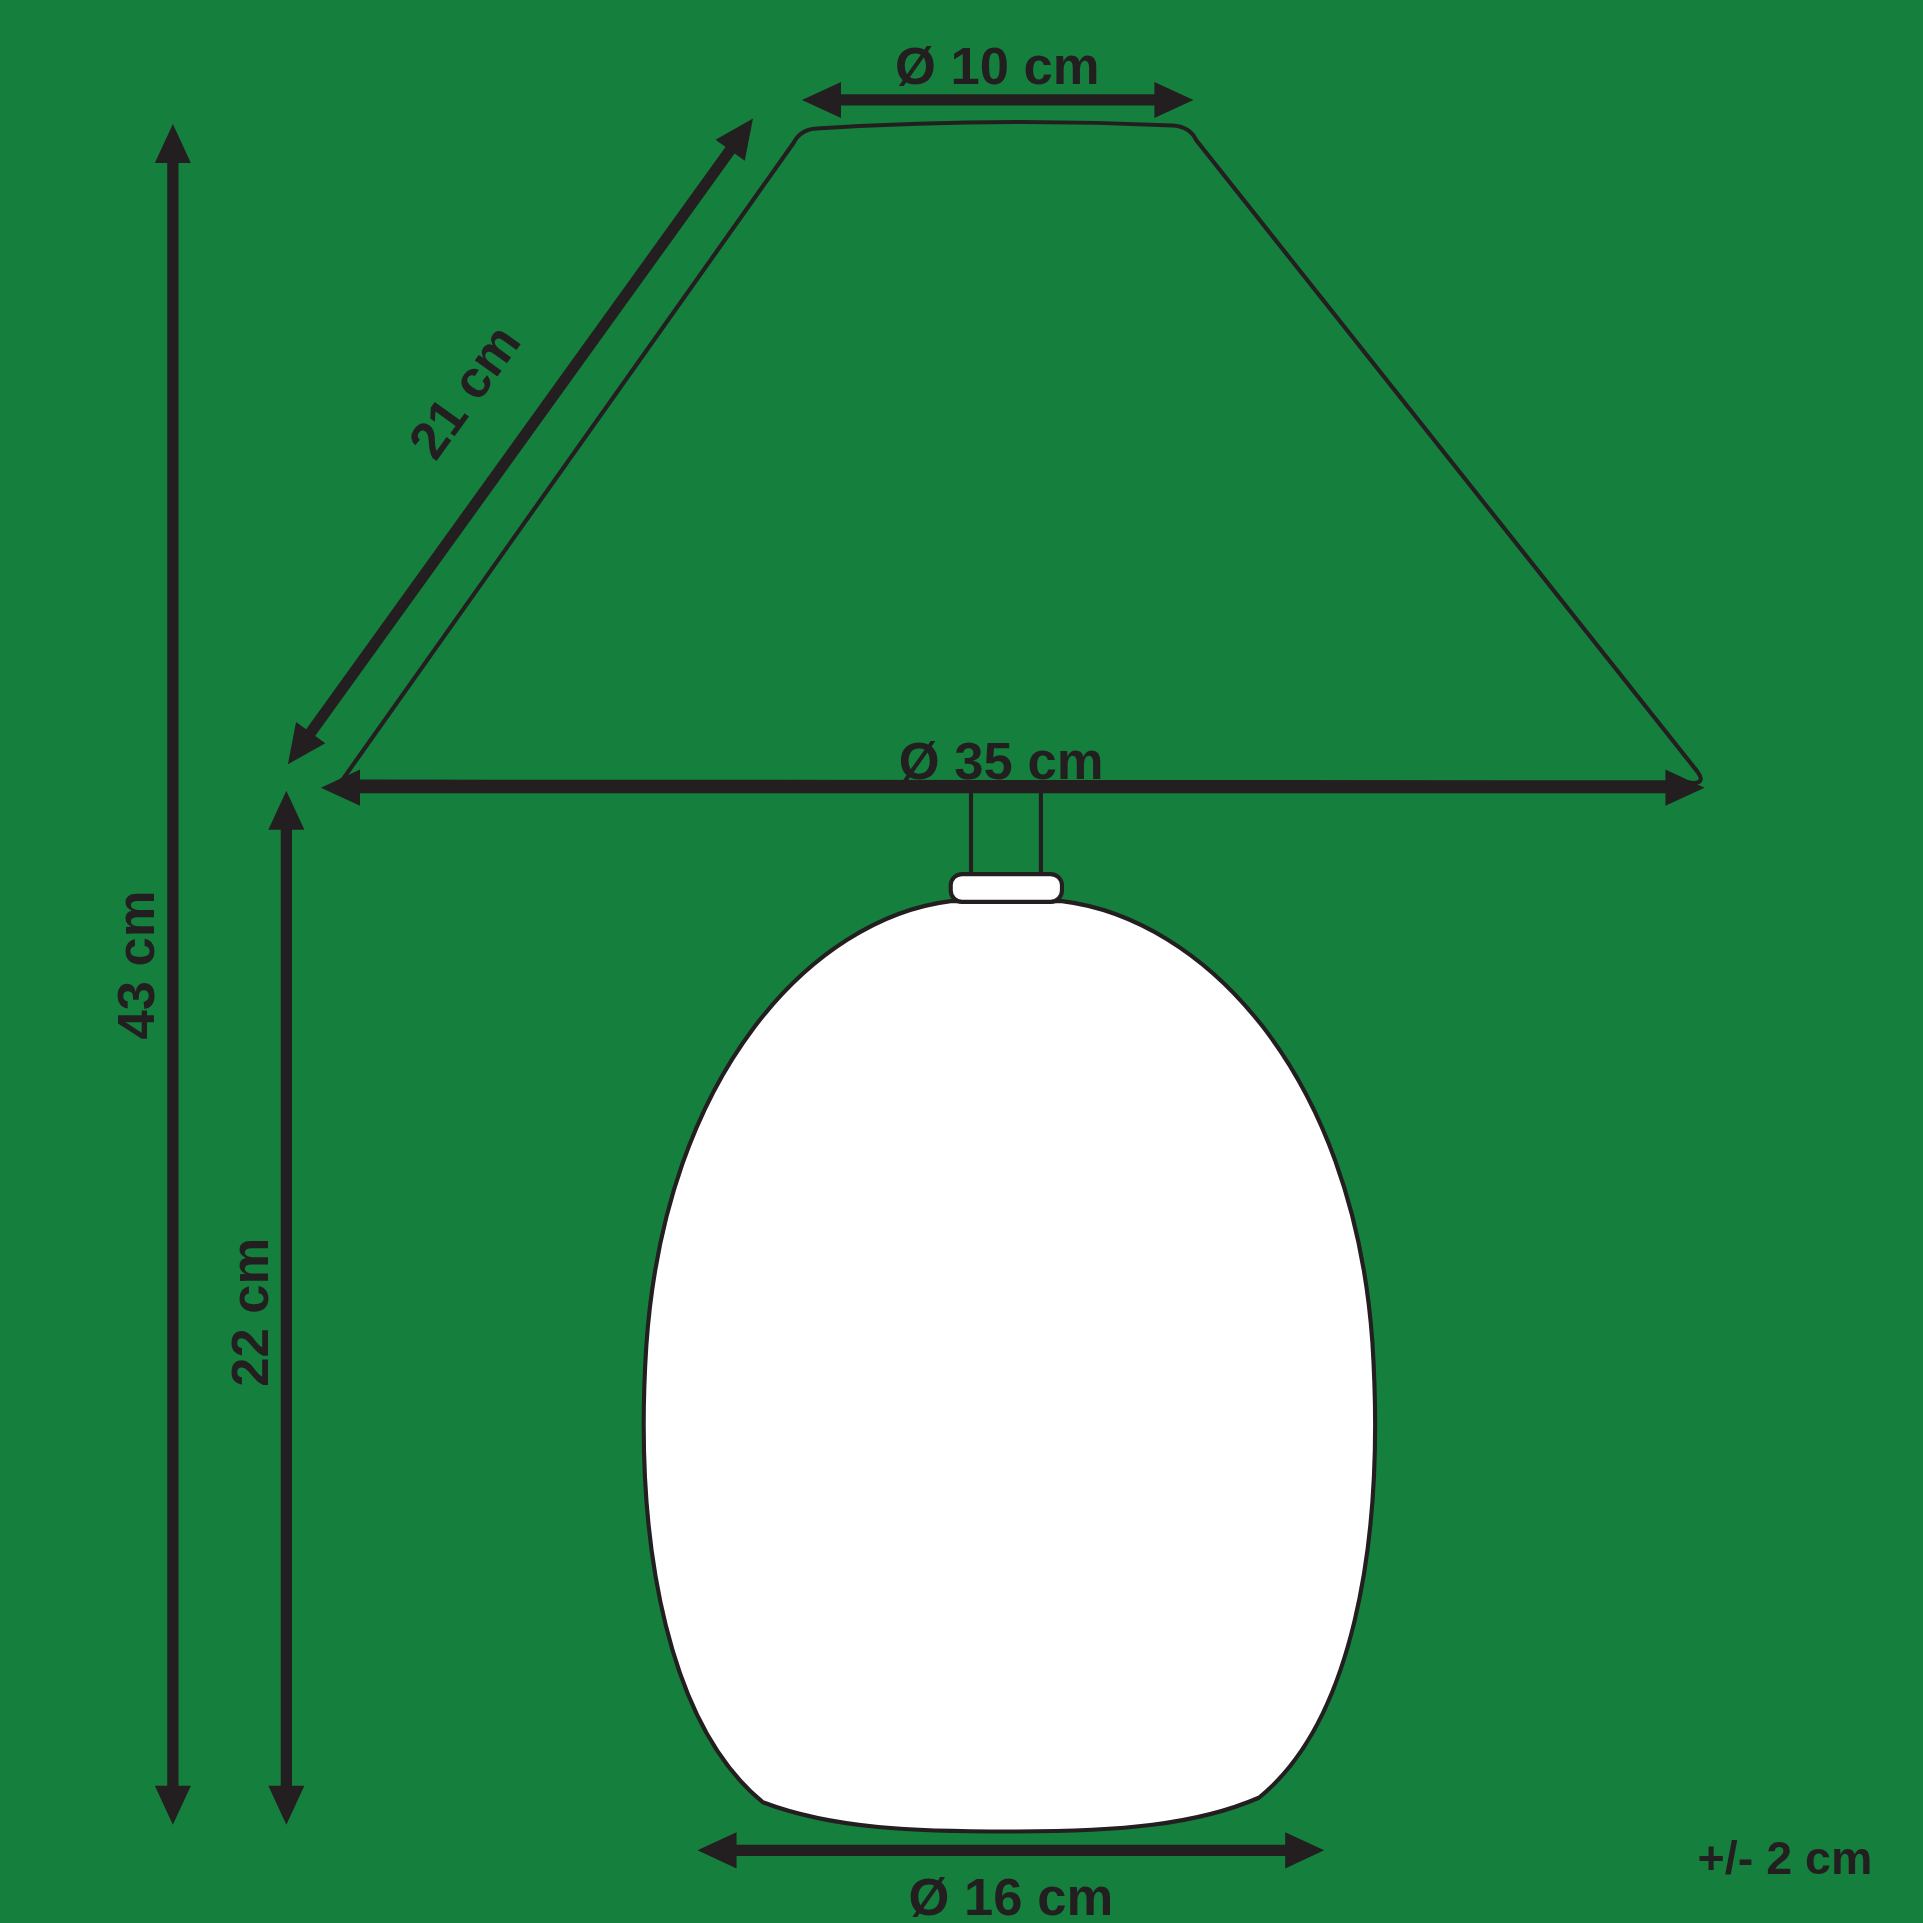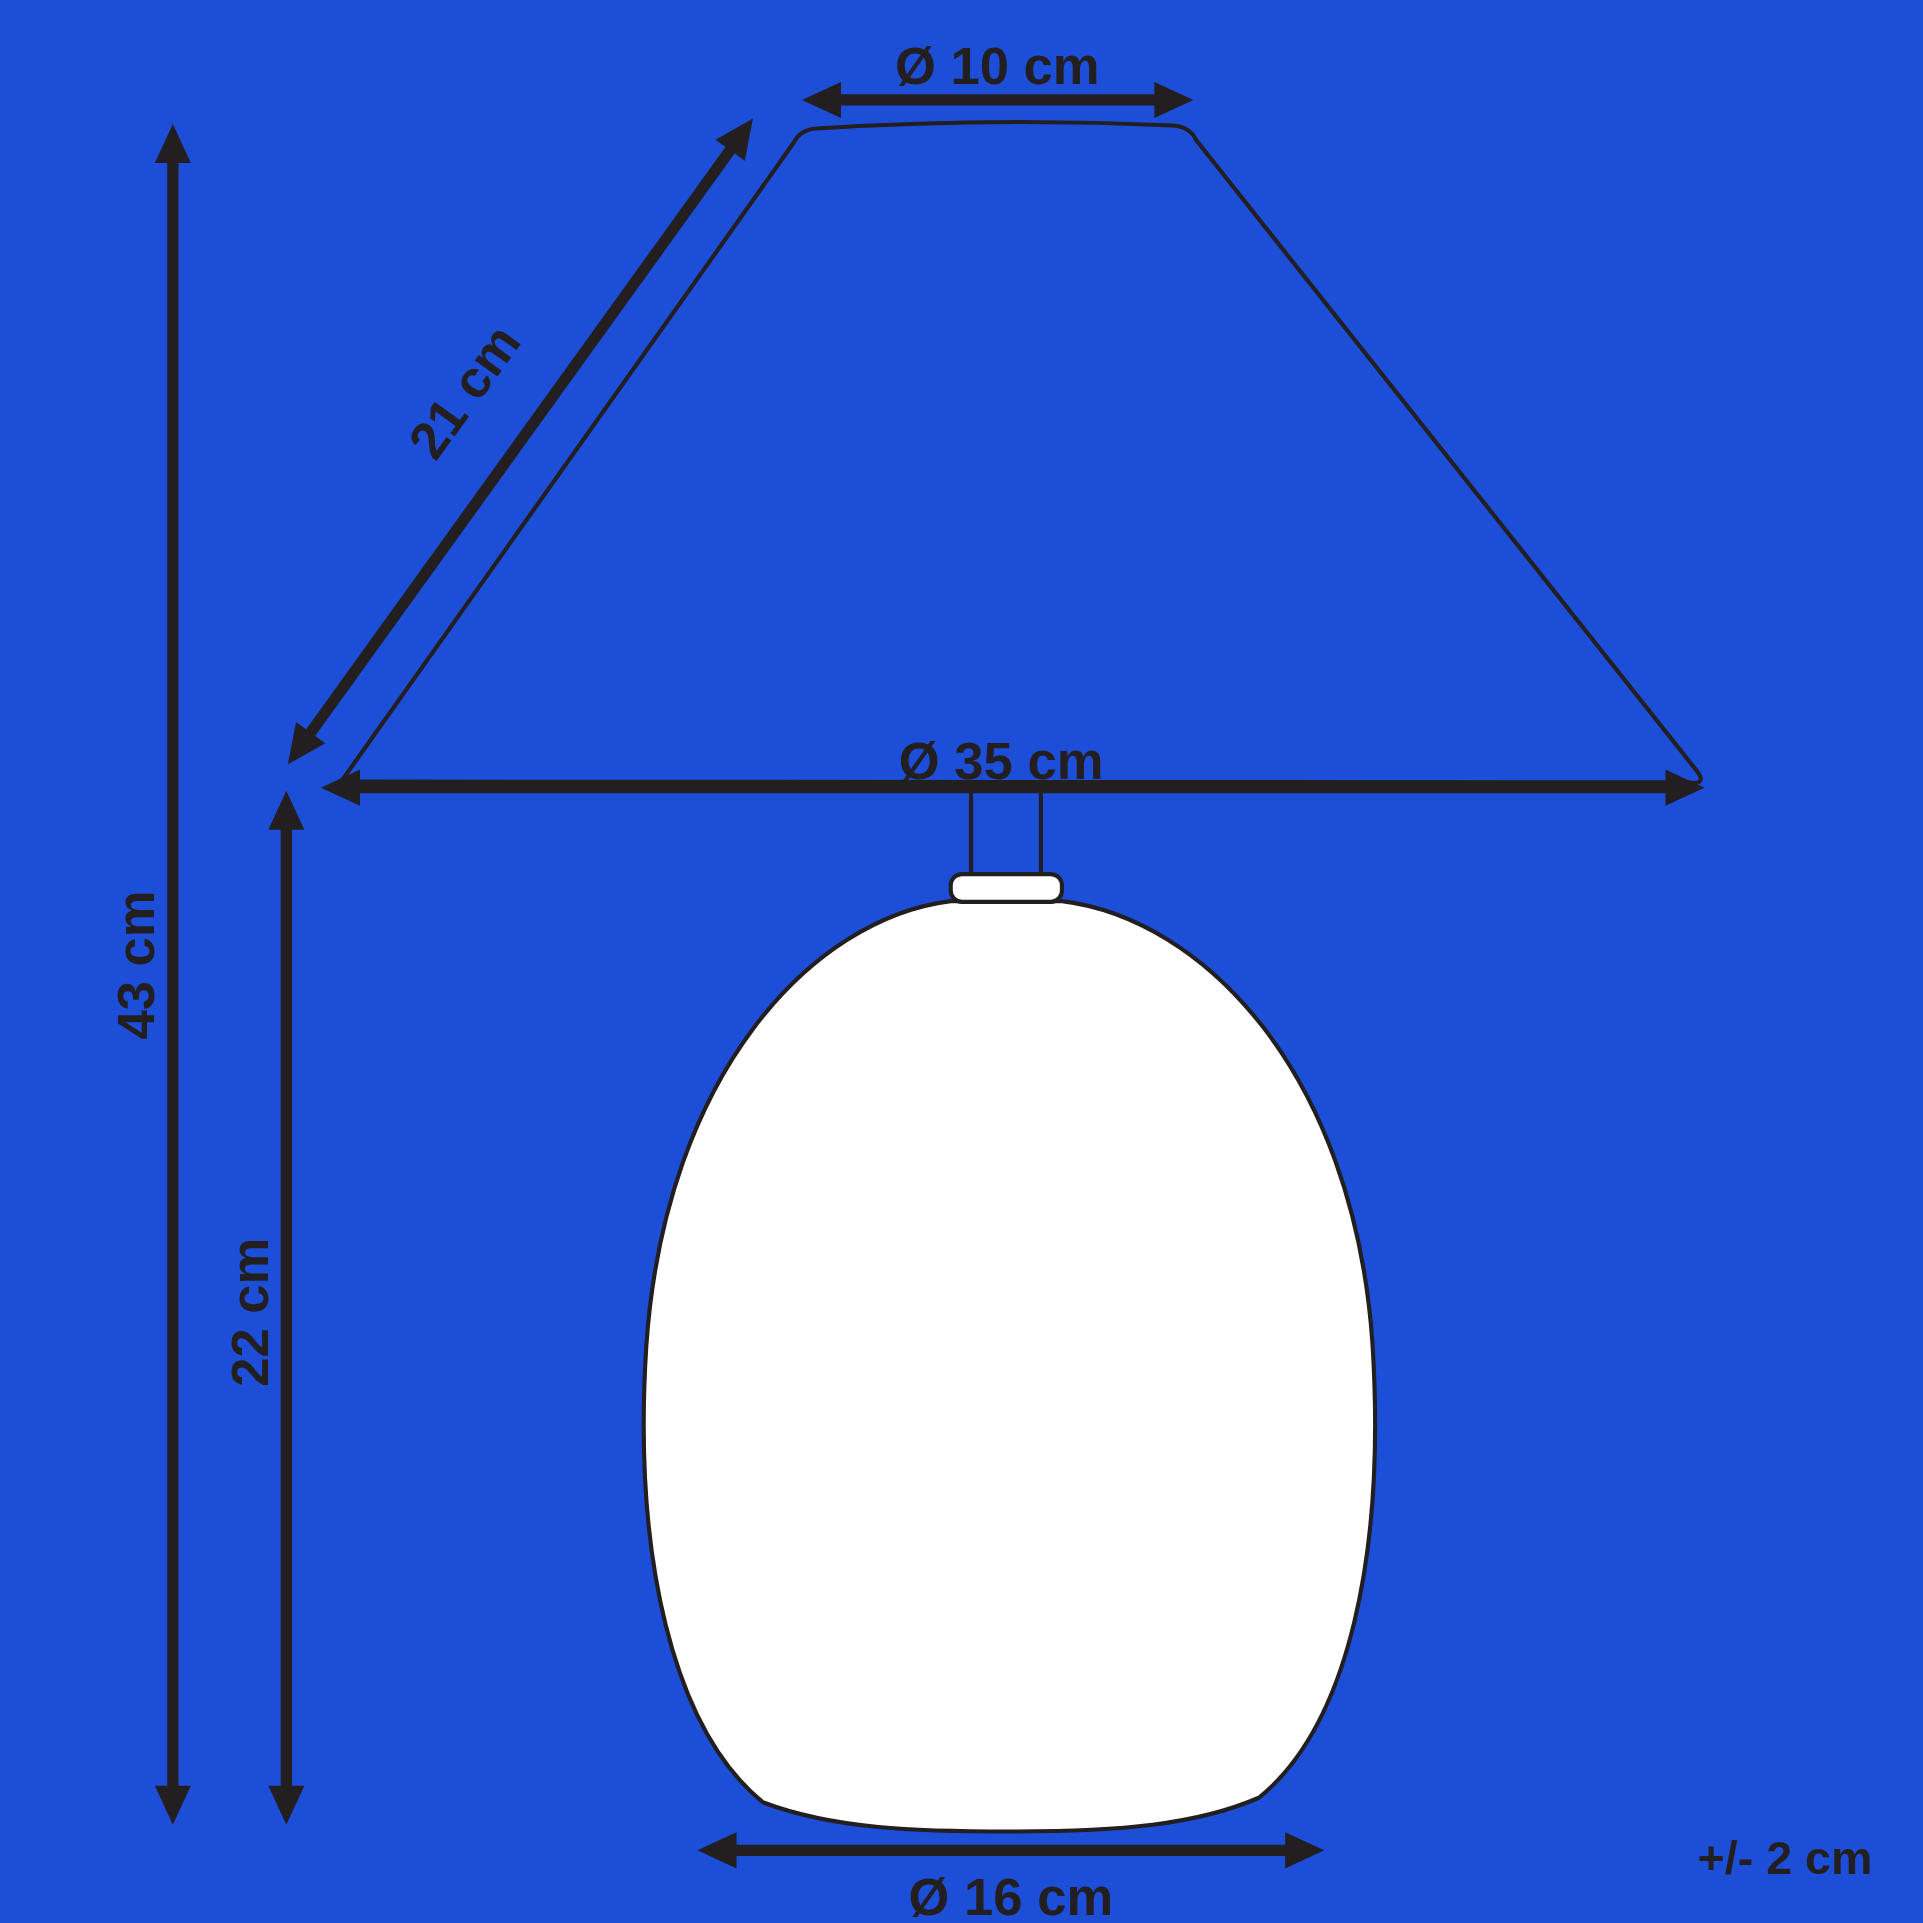--- a/index.html
+++ b/index.html
@@ -4,21 +4,21 @@
 <style>
   html, body {
     margin: 0;
     padding: 0;
     background: #ffffff;
   }
   .page {
     position: relative;
     width: 1924px;
     height: 1924px;
-    background: #1d4ed8;
+    background: #15803d;
     overflow: hidden;
   }
   svg.diagram {
     position: absolute;
     left: 0;
     top: 0;
     width: 1924px;
     height: 1924px;
     display: block;
   }

